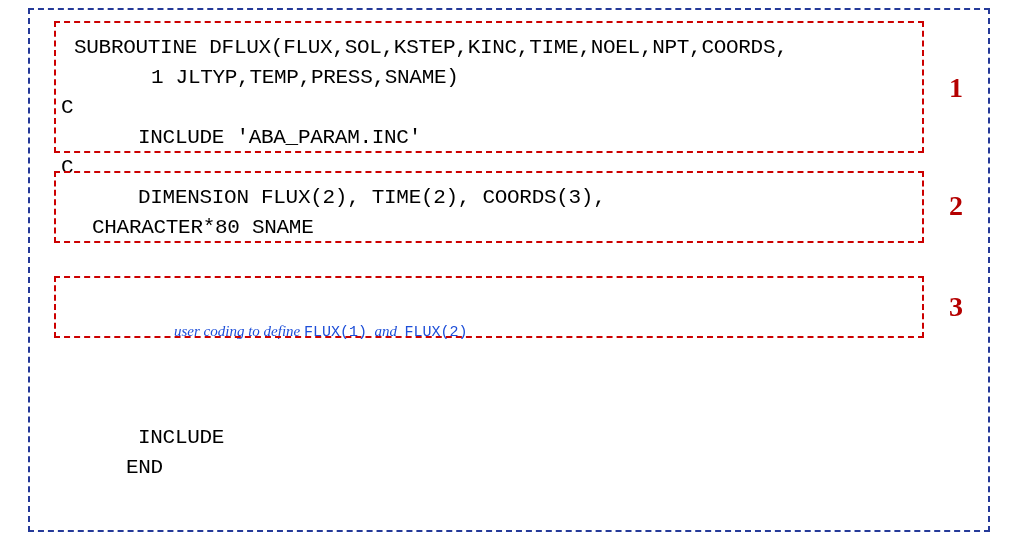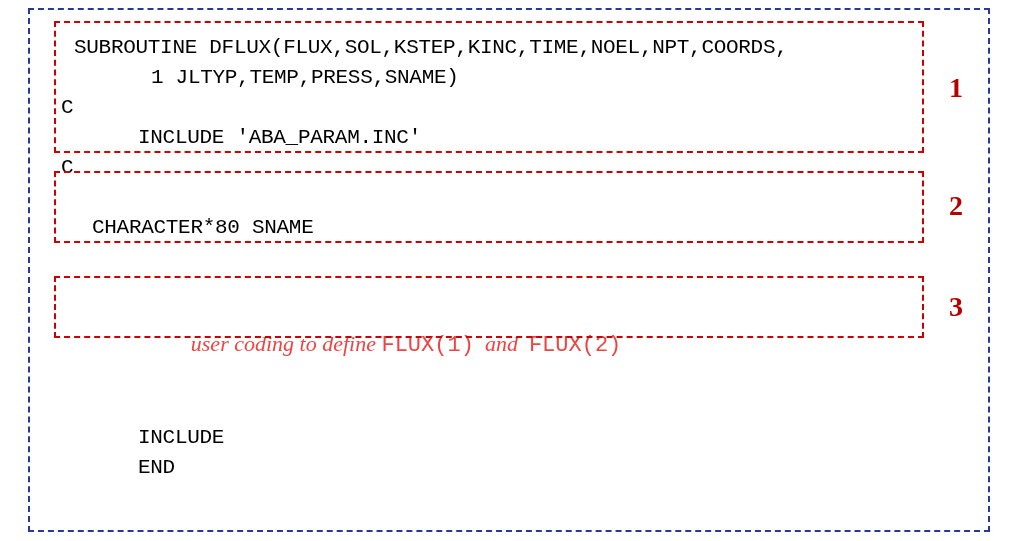--- a/index.html
+++ b/index.html
@@ -28,22 +28,22 @@
     .code-line {
       position: absolute;
       font-family: "Courier New", monospace;
       font-size: 21px;
       color: #000;
       white-space: pre;
       letter-spacing: -0.3px;
     }
     .italic-line {
       position: absolute;
-      font-size: 22px;
-      color: #ef4444;
+      font-size: 15px;
+      color: #1d4ed8;
       white-space: pre;
     }
     .italic-line .ital {
       font-family: "Georgia", "Times New Roman", serif;
       font-style: italic;
     }
     .italic-line .mono {
       font-family: "Courier New", monospace;
       font-style: normal;
     }
@@ -65,28 +65,29 @@
 
 <div class="outer-box"></div>
 
 <div class="code-container">
 
   <span class="code-line" style="left:74px; top:36px;">SUBROUTINE DFLUX(FLUX,SOL,KSTEP,KINC,TIME,NOEL,NPT,COORDS,</span>
   <span class="code-line" style="left:151px; top:66px;">1 JLTYP,TEMP,PRESS,SNAME)</span>
   <span class="code-line" style="left:61px; top:96px;">C</span>
   <span class="code-line" style="left:138px; top:126px;">INCLUDE 'ABA_PARAM.INC'</span>
   <span class="code-line" style="left:61px; top:156px;">C</span>
+  <span class="code-line" style="left:138px; top:186px;">DIMENSION FLUX(2), TIME(2), COORDS(3),</span>
   <span class="code-line" style="left:92px; top:216px;">CHARACTER*80 SNAME</span>
 
   <span class="italic-line" style="left:138px; top:306px;">
     <span class="ital">user coding to define </span><span class="mono">FLUX(1)</span><span class="ital">  and  </span><span class="mono">FLUX(2)</span>
   </span>
 
   <span class="code-line" style="left:138px; top:426px;">INCLUDE</span>
-  <span class="code-line" style="left:138px; top:456px;">END</span>
+  <span class="code-line" style="left:126px; top:456px;">END</span>
 
 </div>
 
 <div class="red-box" style="left:54px; top:21px; width:870px; height:132px;"></div>
 <div class="red-box" style="left:54px; top:171px; width:870px; height:72px;"></div>
 <div class="red-box" style="left:54px; top:276px; width:870px; height:62px;"></div>
 
 <div class="anno" style="left:949px; top:72px;">1</div>
 <div class="anno" style="left:949px; top:190px;">2</div>
 <div class="anno" style="left:949px; top:291px;">3</div>

